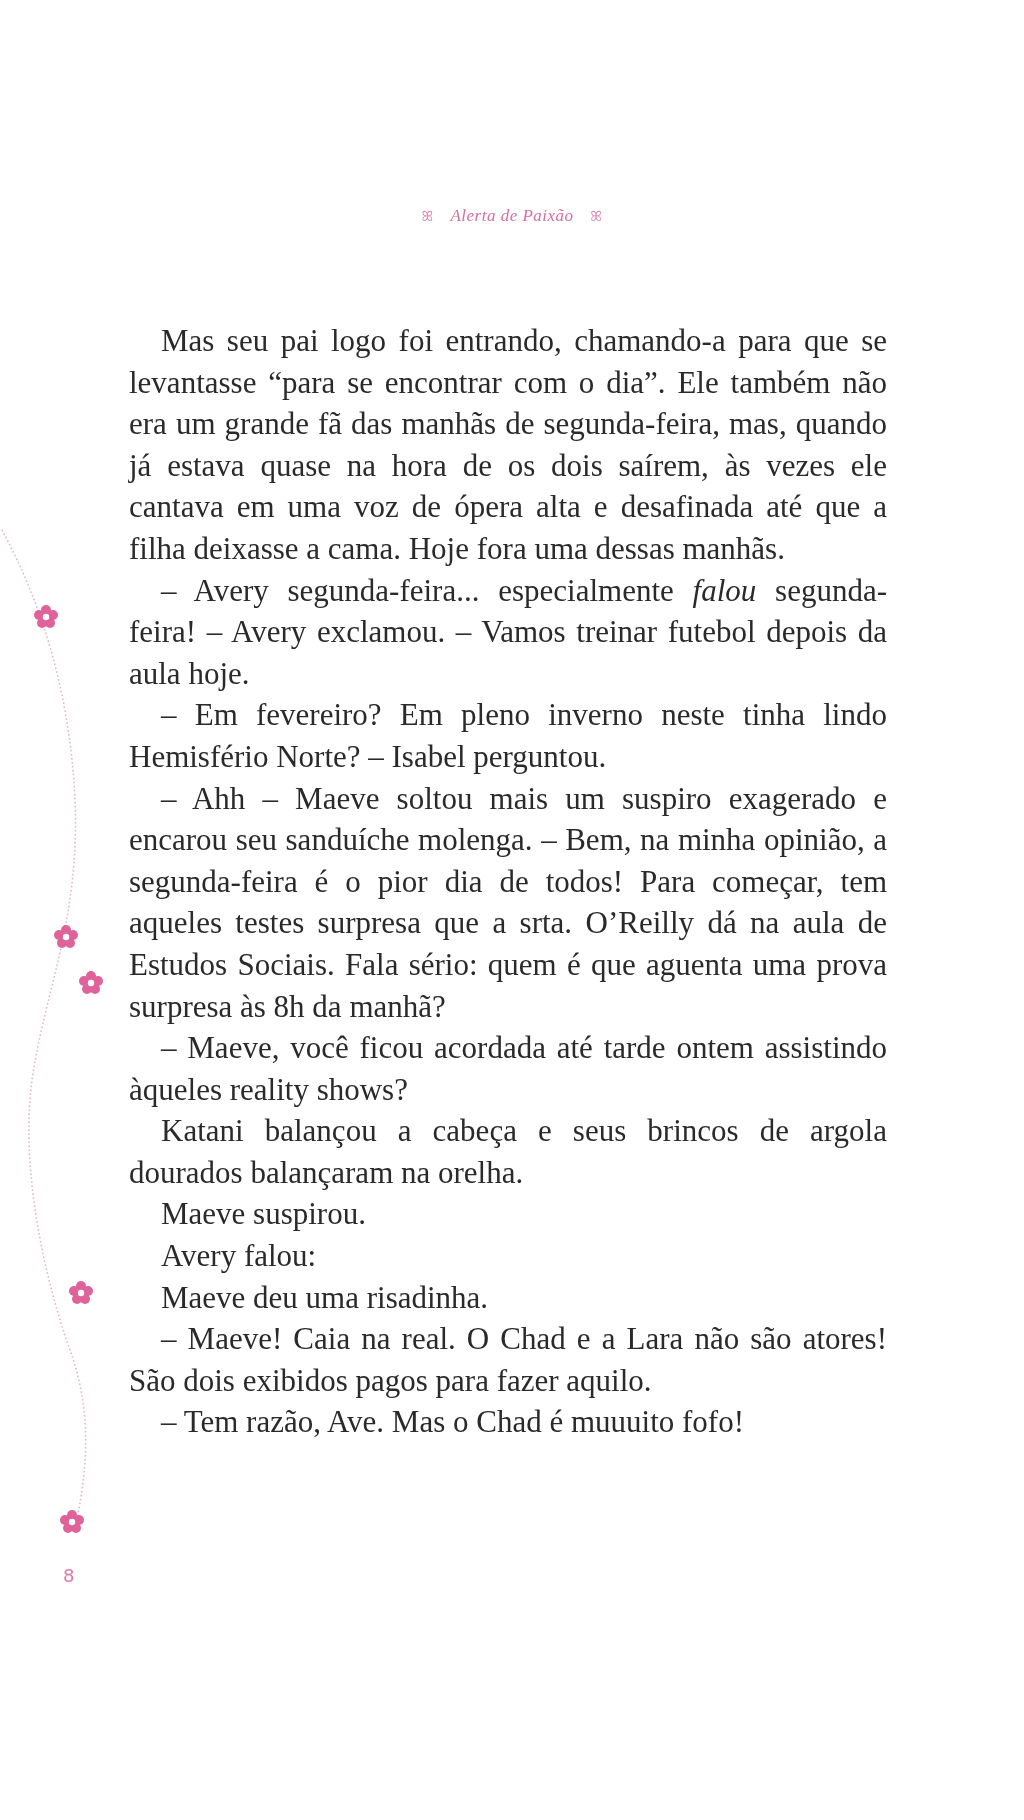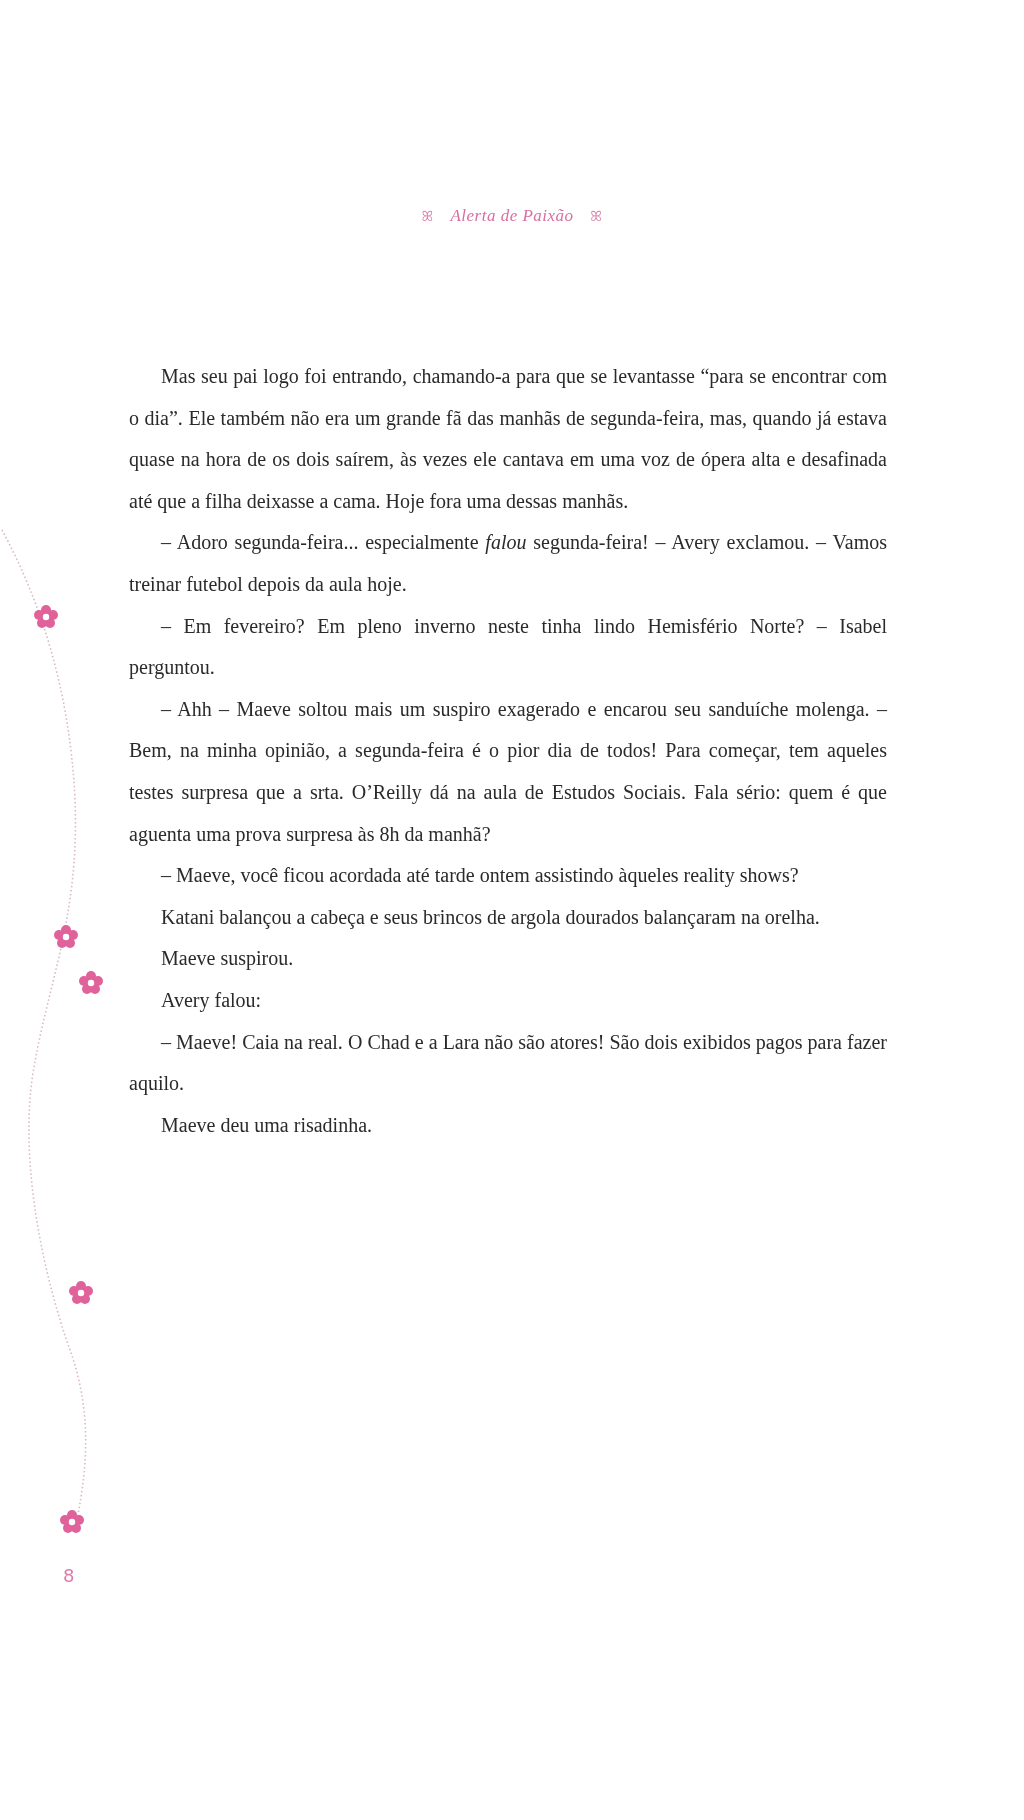--- a/index.html
+++ b/index.html
@@ -36,24 +36,23 @@
     }
     .running-header .title {
       display: inline-block;
     }
     .text-block {
       position: absolute;
       left: 129px;
       top: 320px;
       width: 758px;
       font-family: "Liberation Serif", serif;
-      font-size: 20px;
+      font-size: 31px;
       line-height: 41.6px;
       color: #2a2a2a;
-      margin-top: 36px;
     }
     .text-block p {
       margin: 0;
       text-align: justify;
       text-align-last: left;
       text-indent: 32px;
       hyphens: manual;
     }
     .text-block em { font-style: italic; }
     .page-number {
@@ -136,24 +135,25 @@
       <circle cx="20" cy="11" r="5"></circle>
       <circle cx="17" cy="19" r="5"></circle>
       <circle cx="9" cy="19" r="5"></circle>
       <circle cx="6" cy="11" r="5"></circle>
     </g>
   <circle cx="13" cy="13" r="3.2" fill="#ffffff"></circle>
 </svg>
 
 <div class="text-block">
   <p>Mas seu pai logo foi entrando, chamando-a para que se levantasse “para se encontrar com o dia”. Ele também não era um grande fã das manhãs de segunda-feira, mas, quando já estava quase na hora de os dois saírem, às vezes ele cantava em uma voz de ópera alta e desafinada até que a filha deixasse a cama. Hoje fora uma dessas manhãs.</p>
-  <p><span>– Adoro segunda-feira... especialmente </span><em>falou</em><span> segunda-feira! – Avery exclamou. – Vamos treinar futebol depois da aula hoje.</span></p>
+  <p><span>– Avery segunda-feira... especialmente </span><em>falou</em><span> segunda-feira! – Avery exclamou. – Vamos treinar futebol depois da aula hoje.</span></p>
   <p>– Em fevereiro? Em pleno inverno neste tinha lindo Hemisfério Norte? – Isabel perguntou.</p>
   <p>– Ahh – Maeve soltou mais um suspiro exagerado e encarou seu sanduíche molenga. – Bem, na minha opinião, a segunda-feira é o pior dia de todos! Para começar, tem aqueles testes surpresa que a srta. O’Reilly dá na aula de Estudos Sociais. Fala sério: quem é que aguenta uma prova surpresa às 8h da manhã?</p>
   <p>– Maeve, você ficou acordada até tarde ontem assistindo àqueles reality shows?</p>
   <p>Katani balançou a cabeça e seus brincos de argola dourados balançaram na orelha.</p>
   <p>Maeve suspirou.</p>
   <p>Avery falou:</p>
+  <p>Maeve deu uma risadinha.</p>
   <p>– Maeve! Caia na real. O Chad e a Lara não são atores! São dois exibidos pagos para fazer aquilo.</p>
-  <p>Maeve deu uma risadinha.</p>
+  <p>– Tem razão, Ave. Mas o Chad é muuuito fofo!</p>
 </div>
 
 <div class="page-number">8</div>
 
 </body></html>

